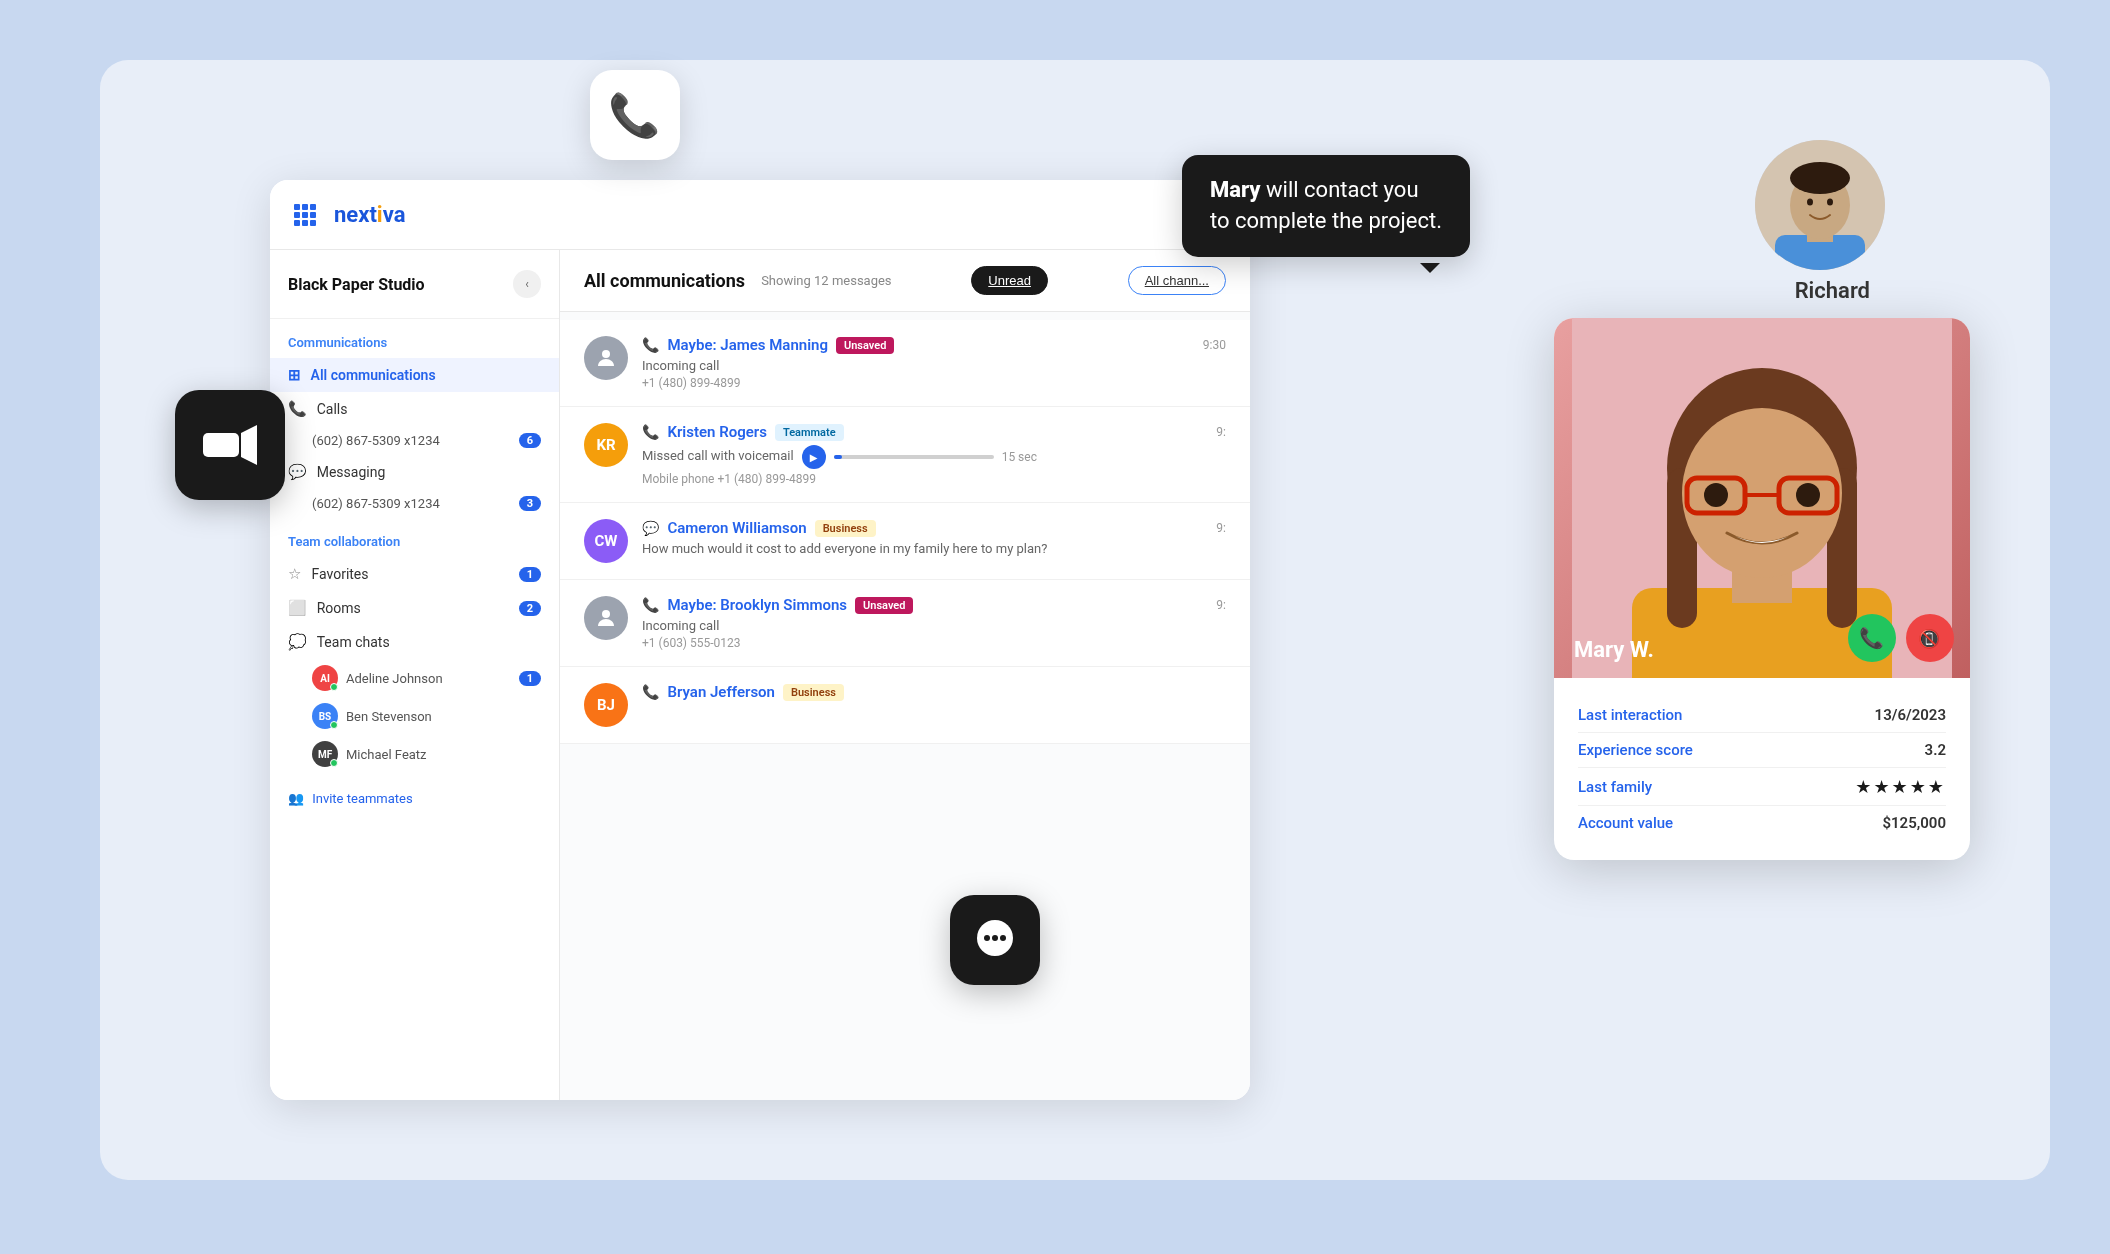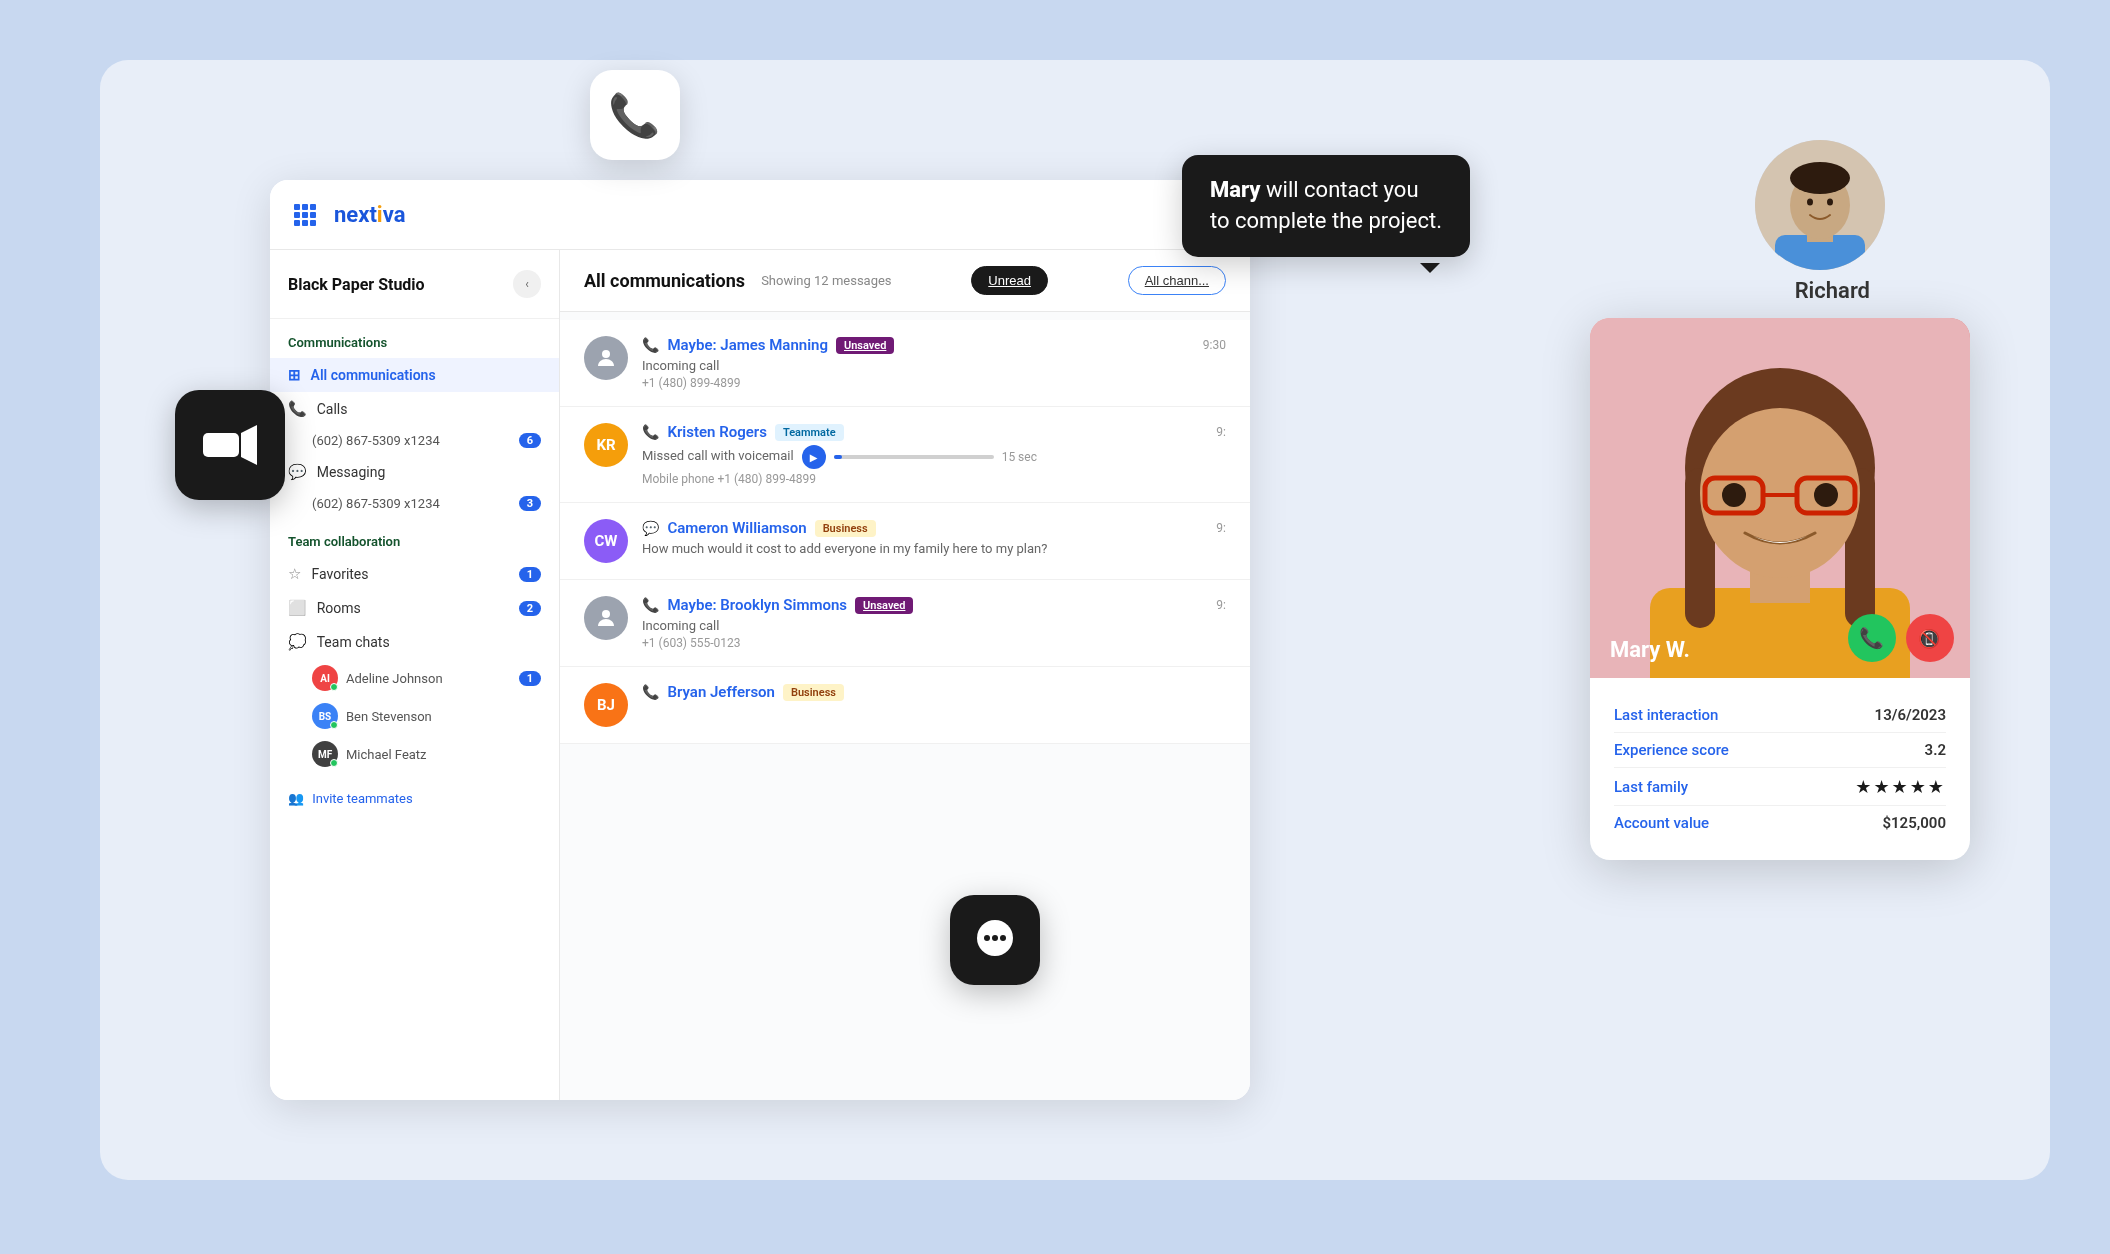--- a/index.html
+++ b/index.html
@@ -108,21 +108,21 @@
       align-items: center;
       justify-content: center;
       font-size: 12px;
       color: #666;
       cursor: pointer;
     }
 
     .sidebar-section-title {
       font-size: 13px;
       font-weight: 600;
-      color: #14532d;
+      color: #3b82f6;
       padding: 16px 18px 8px;
     }
 
     .sidebar-item {
       display: flex;
       align-items: center;
       padding: 8px 18px;
       cursor: pointer;
       gap: 10px;
       font-size: 14px;
@@ -300,21 +300,21 @@
       font-weight: 600;
       color: #2563eb;
     }
 
     .msg-tag {
       font-size: 11px;
       font-weight: 600;
       padding: 2px 8px;
       border-radius: 4px;
     }
-    .tag-unsaved { background: #701a75; color: white; text-decoration: underline; }
+    .tag-unsaved { background: #be185d; color: white; }
     .tag-teammate { background: #e0f2fe; color: #0369a1; }
     .tag-business { background: #fef3c7; color: #92400e; }
 
     .msg-time {
       margin-left: auto;
       font-size: 12px;
       color: #999;
     }
 
     .msg-body {
@@ -471,21 +471,21 @@
       font-weight: 600;
       color: #333;
       z-index: 25;
     }
 
     
     .call-card {
       position: absolute;
       top: 258px;
       right: 80px;
-      width: 380px;
+      width: 416px;
       background: white;
       border-radius: 20px;
       box-shadow: 0 10px 50px rgba(0,0,0,0.18);
       overflow: hidden;
       z-index: 22;
     }
 
     .call-video-area {
       width: 100%;
       height: 360px;

